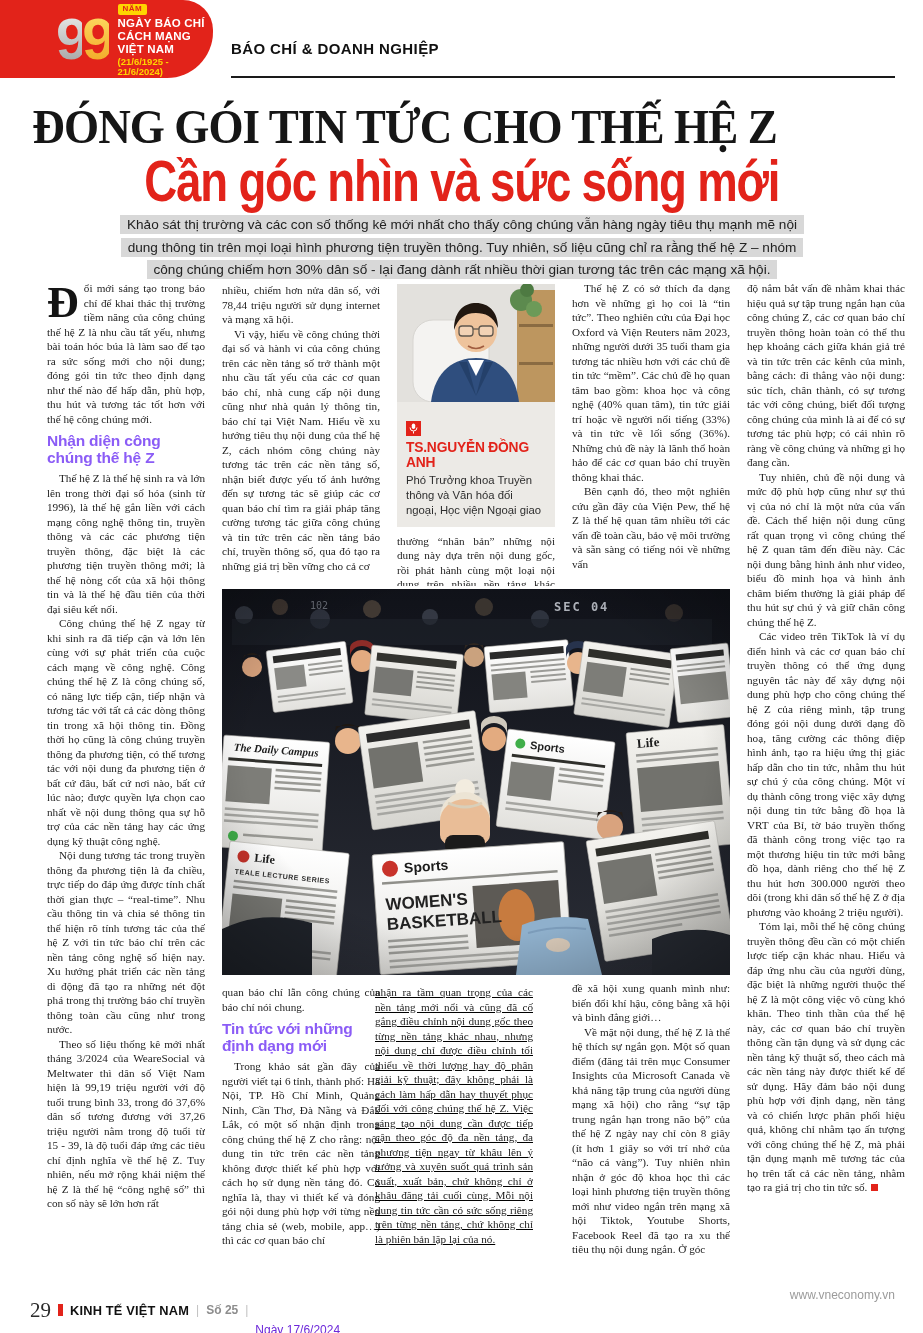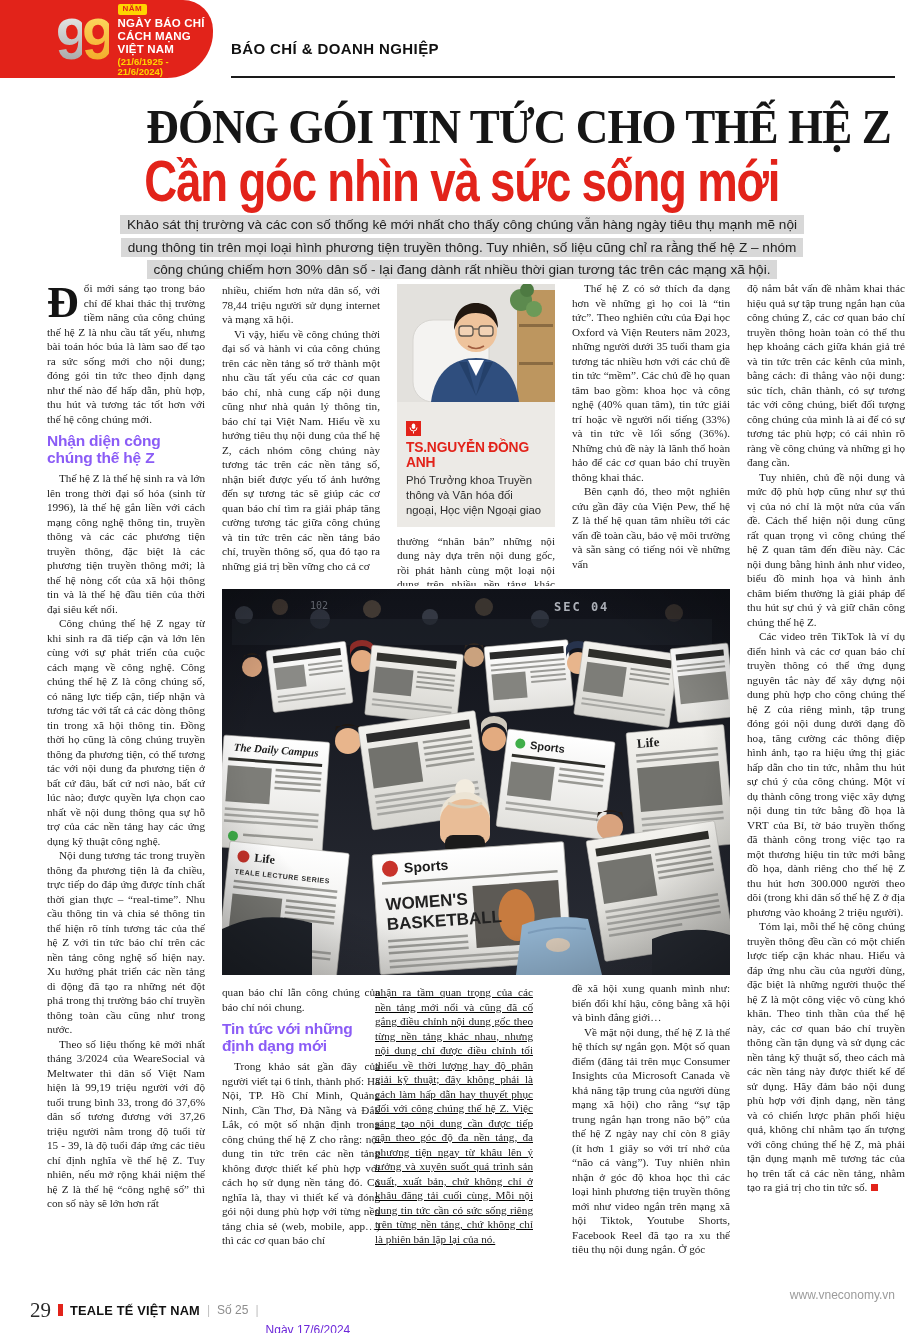--- a/index.html
+++ b/index.html
@@ -20,22 +20,22 @@
   .badge-nam { align-self:flex-start; background:#ffd400; color:#e2231a; font-weight:bold;
                font-size:8px; padding:1px 5px; border-radius:2px; margin-bottom:2px; letter-spacing:.5px; }
   .badge-l { color:#fff; font-weight:bold; font-size:11.5px; letter-spacing:.2px; }
   .badge-d { color:#ffd400; font-weight:bold; font-size:9.5px; margin-top:1px; }
 
   .section-head { position:absolute; left:231px; top:40px; font-weight:bold; font-size:15px;
                   letter-spacing:.4px; color:#111; }
   .head-rule { position:absolute; left:231px; right:28px; top:76px; height:2px; background:#1a1a1a; }
 
   
-  .kicker { position:absolute; left:0; right:0; top:98px; text-align:right;
-            font-family:"Liberation Serif", serif; font-weight:bold; font-size:49px; color:#161616;padding-left:40px; }
+  .kicker { position:absolute; left:0; right:0; top:98px; text-align:left;
+            font-family:"Liberation Serif", serif; font-weight:bold; font-size:49px; color:#161616; }
   .kicker-inner { display:inline-block; transform:scaleX(.92); transform-origin:center; letter-spacing:-1px; }
   .subtitle { position:absolute; left:0; right:0; top:148px; text-align:center;
               font-weight:bold; font-size:57px; color:#e2231a; }
   .sub-inner { display:inline-block; transform:scaleX(.8); transform-origin:center; letter-spacing:-1.5px; }
   .lead { position:absolute; left:116px; width:692px; top:214px; text-align:center;
           font-size:13.6px; line-height:1.66; color:#222; }
   .lead-hl { background:#d8d8d8; -webkit-box-decoration-break:clone; box-decoration-break:clone;
              padding:2px 7px; }
 
   
@@ -70,21 +70,21 @@
   
   .photo { position:absolute; left:222px; top:589px; width:508px; height:386px; }
   .photo svg { display:block; }
 
   
   .footer-left { position:absolute; left:30px; top:1283px; display:flex; align-items:center; gap:7px; }
   .page-num { font-family:"Liberation Serif", serif; font-size:21px; color:#2b2b2b; }
   .red-tick { width:5px; height:12px; background:#e2231a; }
   .brand { font-weight:bold; font-size:12.8px; color:#111; letter-spacing:.2px; }
   .fsep { color:#c0c0c0; font-size:12px; }
-  .issue { font-weight:normal; font-size:12px; color:#8d8d8d; }
+  .issue { font-weight:bold; font-size:12px; color:#8d8d8d; }
   .fdate { font-size:12px; color:#6d28d9;margin-top:40px; }
   .footer-right { position:absolute; right:28px; top:1288px; font-size:12px; color:#9b9b9b; }
 </style>
 </head>
 <body>
 
 <div class="page">
 
   <div class="badge">
     <div class="badge-99"><span class="n1">9</span><span class="n2">9</span></div>
@@ -388,21 +388,21 @@
       <path d="M306,344 q28,-8 58,-4" stroke="#7c9cba" stroke-width="2" fill="none"></path>
       <path d="M0,340 q40,-20 90,-6 l0,52 h-90 Z" fill="#20242b"></path>
       <path d="M430,350 q40,-16 78,-4 l0,40 h-78 Z" fill="#262a32"></path>
       <rect width="508" height="386" fill="url(#vg)"></rect>
     </svg>
   </div>
 
   <div class="footer-left">
     <span class="page-num">29</span>
     <span class="red-tick"></span>
-    <span class="brand">TEALE TẾ VIỆT NAM</span>
+    <span class="brand">KINH TẾ VIỆT NAM</span>
     <span class="fsep">|</span>
     <span class="issue">Số 25</span>
     <span class="fsep">|</span>
     <span class="fdate">Ngày 17/6/2024</span>
   </div>
   <div class="footer-right">www.vneconomy.vn</div>
 
 </div>
 
 </body></html>

